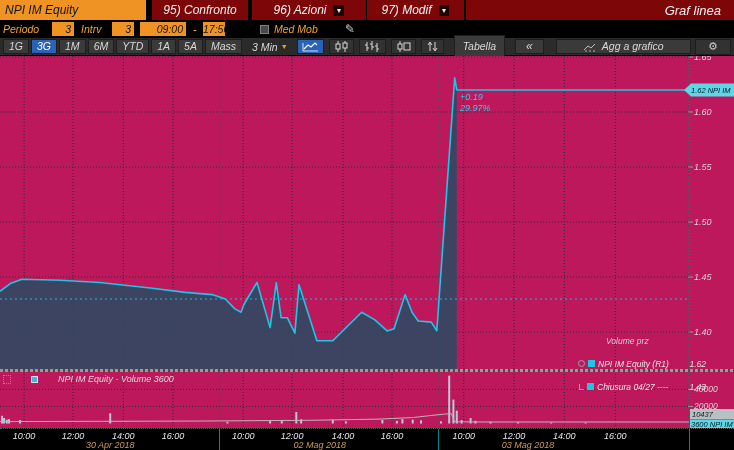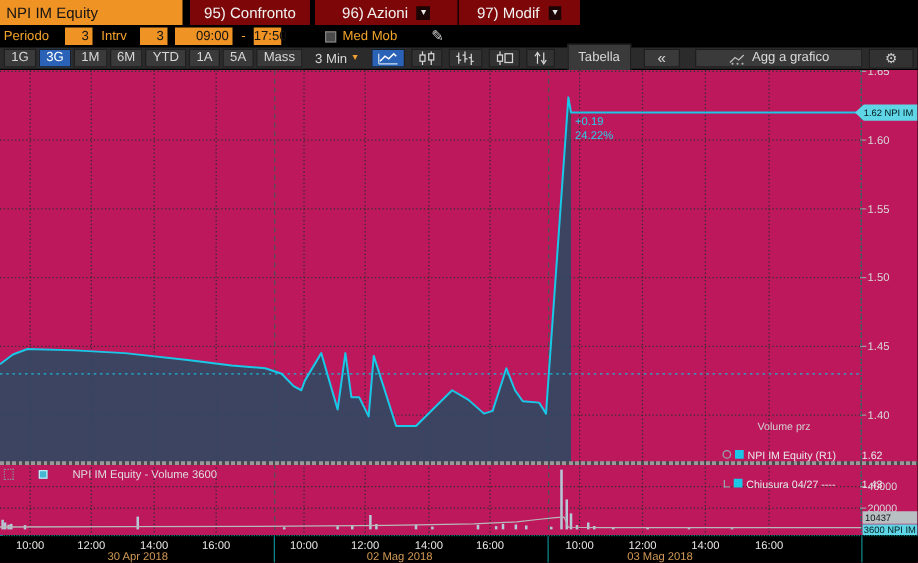--- a/index.html
+++ b/index.html
@@ -1,17 +1,17 @@
 <!DOCTYPE html>
 <html><head>
 <meta charset="utf-8">
 <style>
   html,body{margin:0;padding:0;background:#000;}
   body{width:734px;height:450px;overflow:hidden;font-family:"Liberation Sans","DejaVu Sans",sans-serif;}
-  .app{position:relative;width:734px;height:450px;background:#000;}
+  .app{position:relative;width:734px;height:450px;background:#000;font-style:italic;}
 
   
   .row1{position:absolute;top:0;left:0;width:734px;height:21px;background:#000;}
   .seg{position:absolute;top:0;height:20px;background:#7d0708;color:#f2f2f2;font-size:12px;display:flex;align-items:center;justify-content:center;white-space:nowrap;}
   .secbox{left:0;width:146px;background:#f09325;color:#141414;justify-content:flex-start;padding-left:5px;box-sizing:border-box;font-size:12px;}
   .m1{left:152px;width:96px;}
   .m2{left:252px;width:114px;}
   .m3{left:367px;width:97px;}
   .titleseg{left:466px;width:268px;justify-content:flex-end;padding-right:13px;box-sizing:border-box;font-size:13px;}
   .arrowchip{background:#1c0404;color:#e8e8e8;font-size:7px;line-height:9px;padding:1px 2px;margin-left:7px;}
@@ -69,20 +69,23 @@
         <span>95) Confronto</span>
       </div>
     <div class="seg m2">
       <span>96) Azioni</span>
       <span class="arrowchip">▼</span>
     </div>
     <div class="seg m3">
       <span>97) Modif</span>
       <span class="arrowchip">▼</span>
     </div>
+    <div class="seg titleseg">
+        <span>Graf linea</span>
+      </div>
   </div>
 
   <div class="row2">
     <span class="amber" style="left:3px">Periodo</span>
     <div class="obox" style="left:52px;width:22px">3</div>
     <span class="amber" style="left:81px">Intrv</span>
     <div class="obox" style="left:112px;width:22px">3</div>
     <div class="obox" style="left:140px;width:46px">09:00</div>
     <span class="amber" style="left:193px">-</span>
     <div class="obox" style="left:203px;width:22px">17:50</div>
@@ -239,21 +242,21 @@
         <rect x="517.1" y="366.2" width="2" height="1.3" fill="#b7c9d6"></rect>
         <rect x="550.2" y="366.5" width="2" height="1.0" fill="#b7c9d6"></rect>
         <rect x="584.6" y="366.6" width="2" height="0.9" fill="#b7c9d6"></rect>
         <polyline points="0.0,365.6 103.3,365.3 206.7,365.0 310.1,364.3 379.0,363.1 413.4,361.5 432.0,359.4 444.4,358.1 451.3,357.7 454.7,365.8 482.3,366.0 689.0,366.0" fill="none" stroke="#b8b8b8" stroke-width="1"></polyline>
         <rect x="690" y="353" width="44" height="10" fill="#b9c0c4"></rect>
         <text x="692" y="361" fill="#111" font-size="7.5">10437</text>
         <rect x="690" y="363.5" width="44" height="9" fill="#5fd6e6"></rect>
         <text x="691" y="370.5" fill="#04191d" font-size="7.5">3600 NPI IM</text>
       </svg>
     <div class="divider"></div>
-    <div class="annot"><span>+0.19</span><br><span>24.22%</span></div>
+    <div class="annot"><span>+0.19</span><br><span>29.97%</span></div>
     <div class="legend">
       <div class="lg-head">Volume prz</div>
       <div class="lg-row">
         <span class="lgi1"></span>
         <span class="sw"></span>
         <span>NPI IM Equity  (R1)</span>
         <span class="lg-val">1.62</span>
       </div>
       <div class="lg-row">
         <span class="lgi2"></span>

